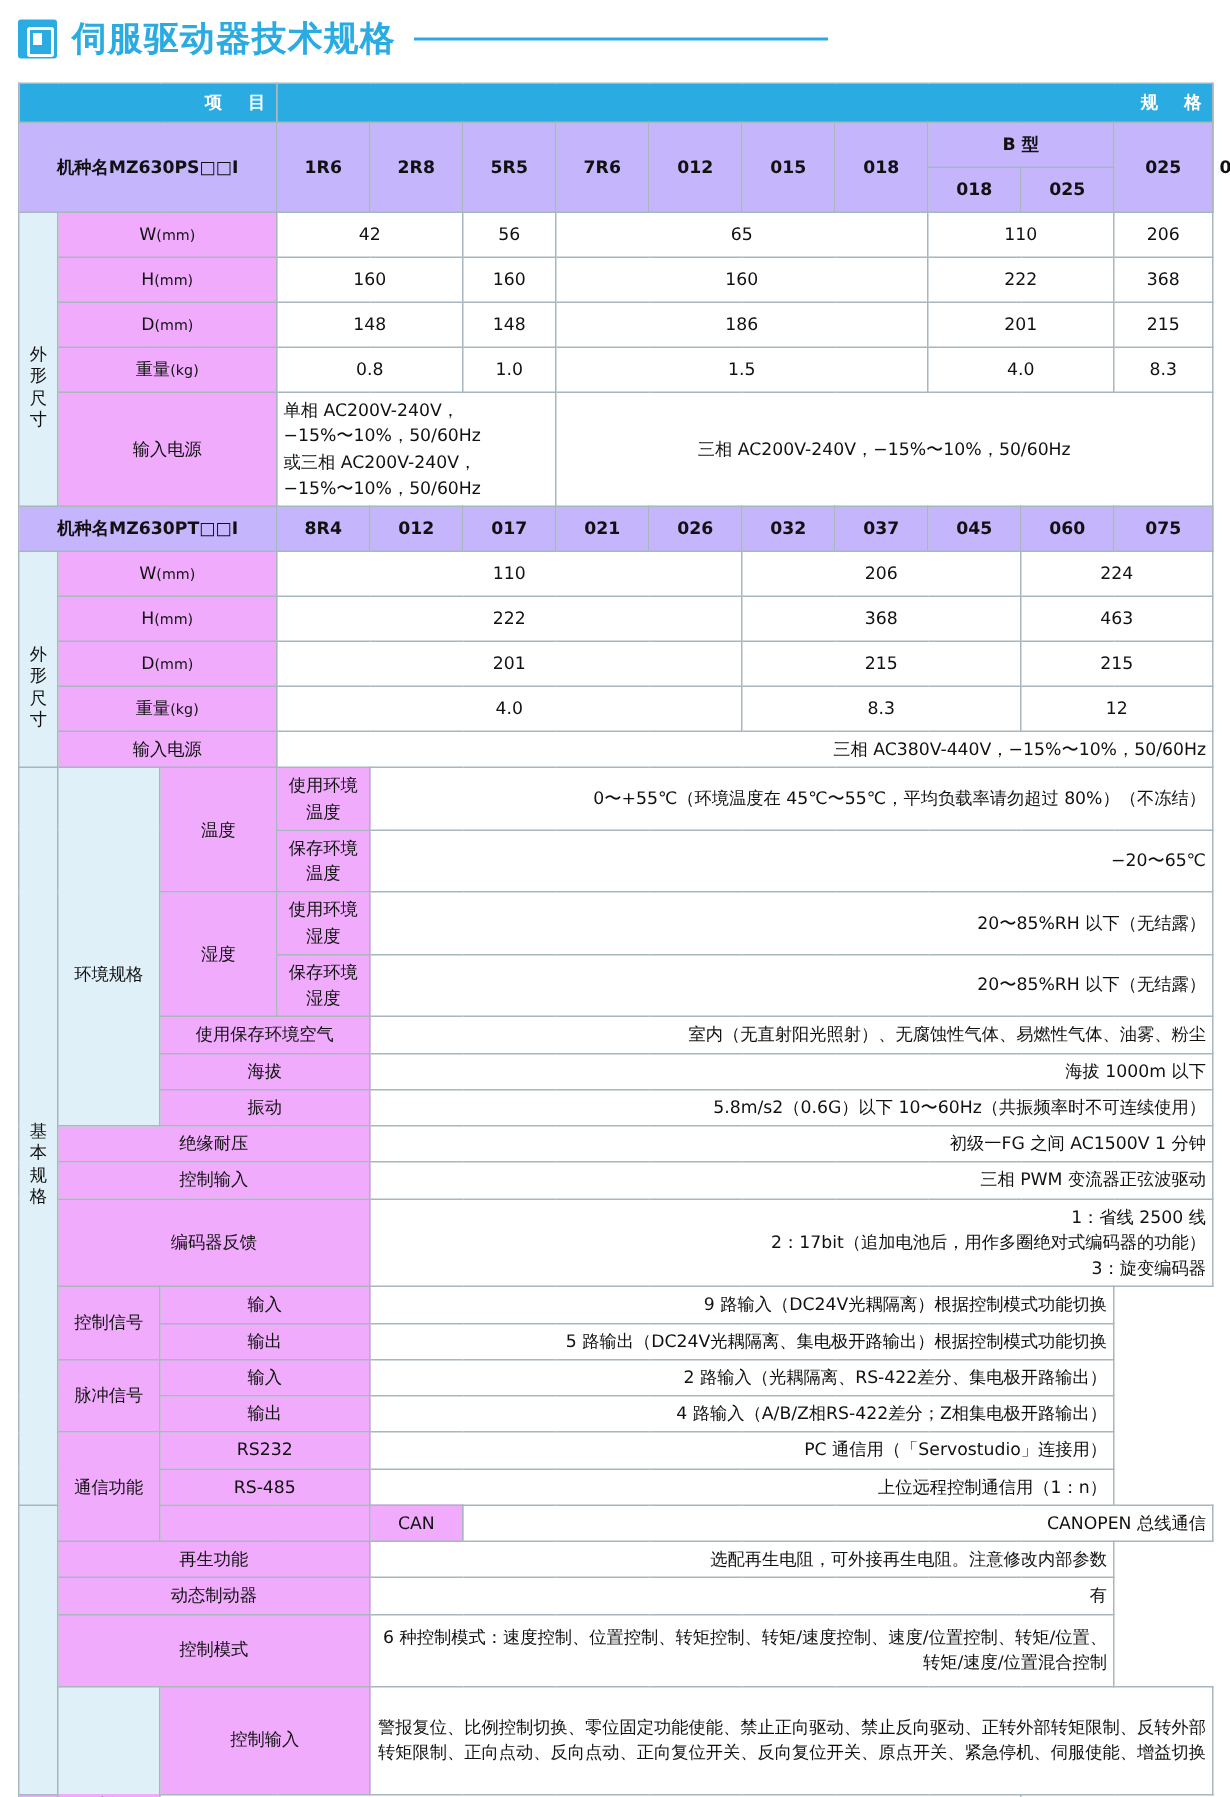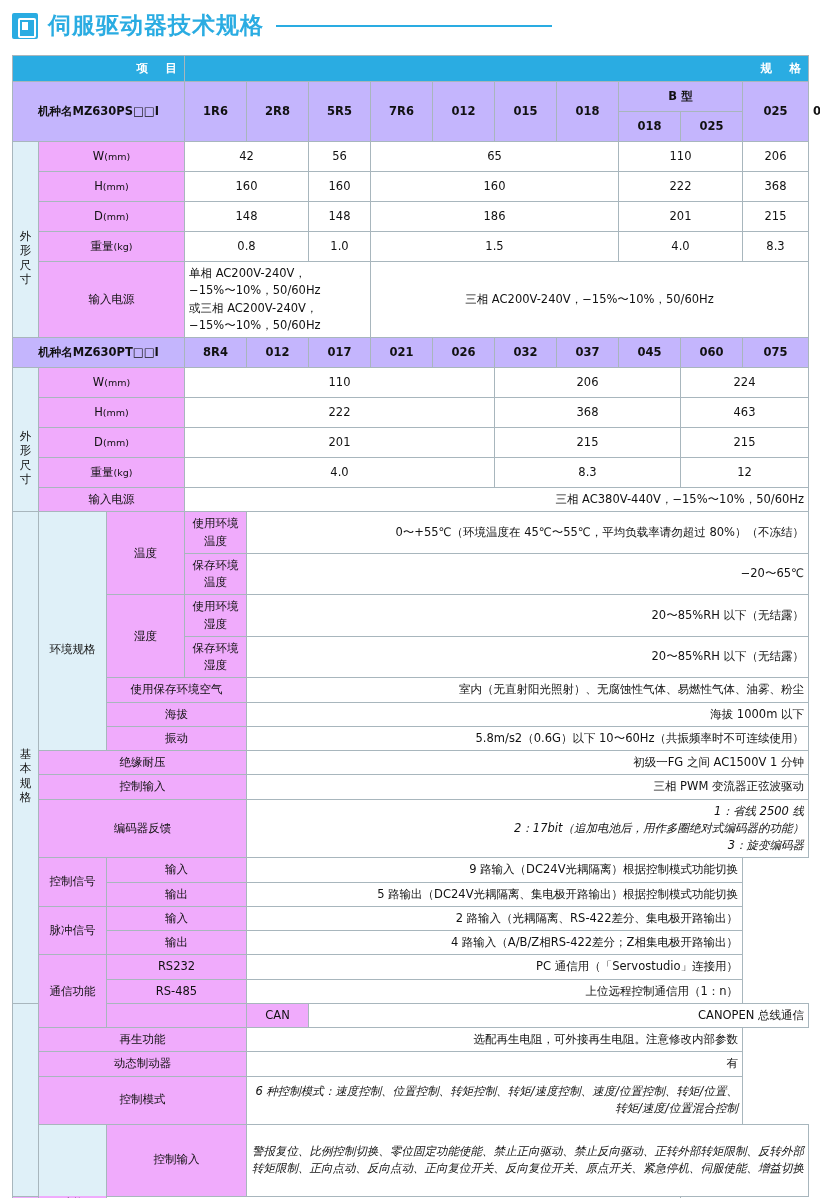--- a/index.html
+++ b/index.html
@@ -118,21 +118,21 @@
     font-weight: bold;
     font-size: 12px;
     border-bottom: 1px solid #a8b6bd;
   }
   .btype-sub {
     background: #eaf6fc;
     text-align: center;
     font-weight: bold;
     font-size: 12px;
   }
-  .cell-lines { line-height: 1.75; padding: 5px 8px; font-style: italic; }
+  .cell-lines { line-height: 1.75; padding: 5px 8px; }
 </style>
 </head>
 <body>
 
 <div class="page">
 
   <div class="header">
     <div class="logo-box"></div>
     <div class="title">伺服驱动器技术规格</div>
     <div class="header-rule"></div>

